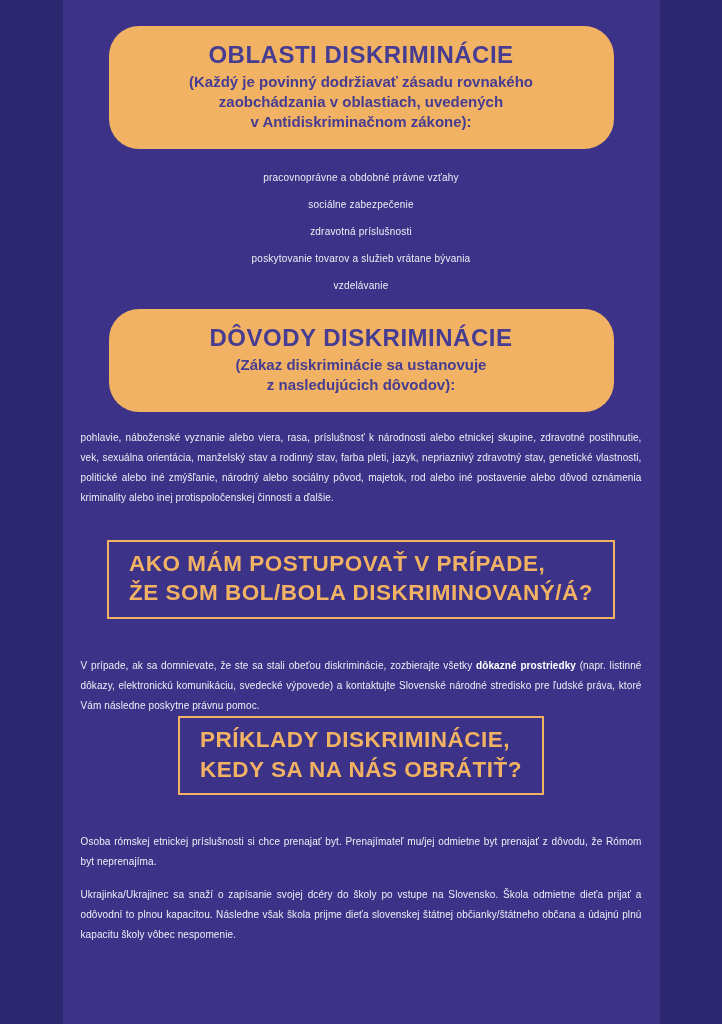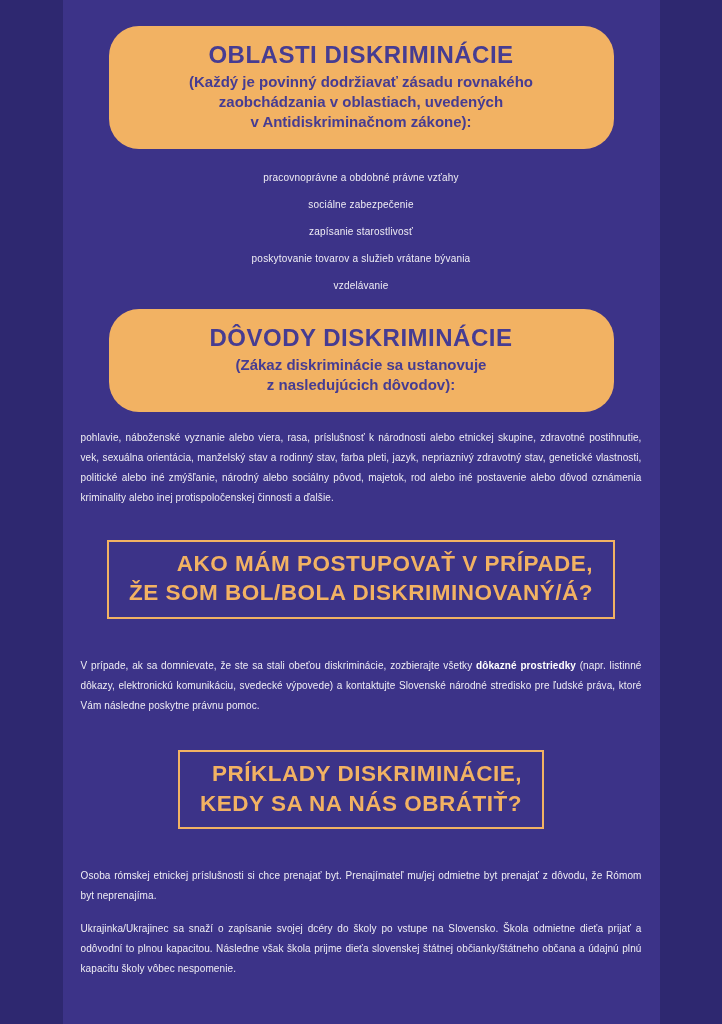--- a/index.html
+++ b/index.html
@@ -57,46 +57,46 @@
   }
   .body-par b { font-weight: 700; color: #FFFFFF; }
   .outline-heading {
     display: table;
     margin: 0 auto;
     border: 2.5px solid #F2B263;
     color: #F2B263;
     font-size: 22.5px;
     font-weight: 700;
     line-height: 1.32;
-    text-align: right;
+    text-align: left;
     letter-spacing: 0.5px;
     padding: 7px 20px 9px;
     white-space: pre-line;
   }
   .howto-heading { margin-top: 32px; }
-  .examples-heading { margin-top: 34px; }
+  .examples-heading { }
   .par-after-heading { margin-top: 37px; }
   .example-par-2 { margin-top: 13px; }
 </style>
 </head>
 <body>
 
 <div class="page">
 
   <section class="pill areas-box">
     <div class="pill-title">OBLASTI DISKRIMINÁCIE</div>
     <div class="pill-subtitle">(Každý je povinný dodržiavať zásadu rovnakého
 zaobchádzania v oblastiach, uvedených
 v Antidiskriminačnom zákone):</div>
   </section>
 
   <ul class="areas-list">
     <li>pracovnoprávne a obdobné právne vzťahy</li>
     <li>sociálne zabezpečenie</li>
-    <li>zapísanie starostlivosť</li>
+    <li>zdravotná príslušnosti</li>
     <li>poskytovanie tovarov a služieb vrátane bývania</li>
     <li>vzdelávanie</li>
   </ul>
 
   <section class="pill reasons-box">
     <div class="pill-title">DÔVODY DISKRIMINÁCIE</div>
     <div class="pill-subtitle">(Zákaz diskriminácie sa ustanovuje
 z nasledujúcich dôvodov):</div>
   </section>
 

